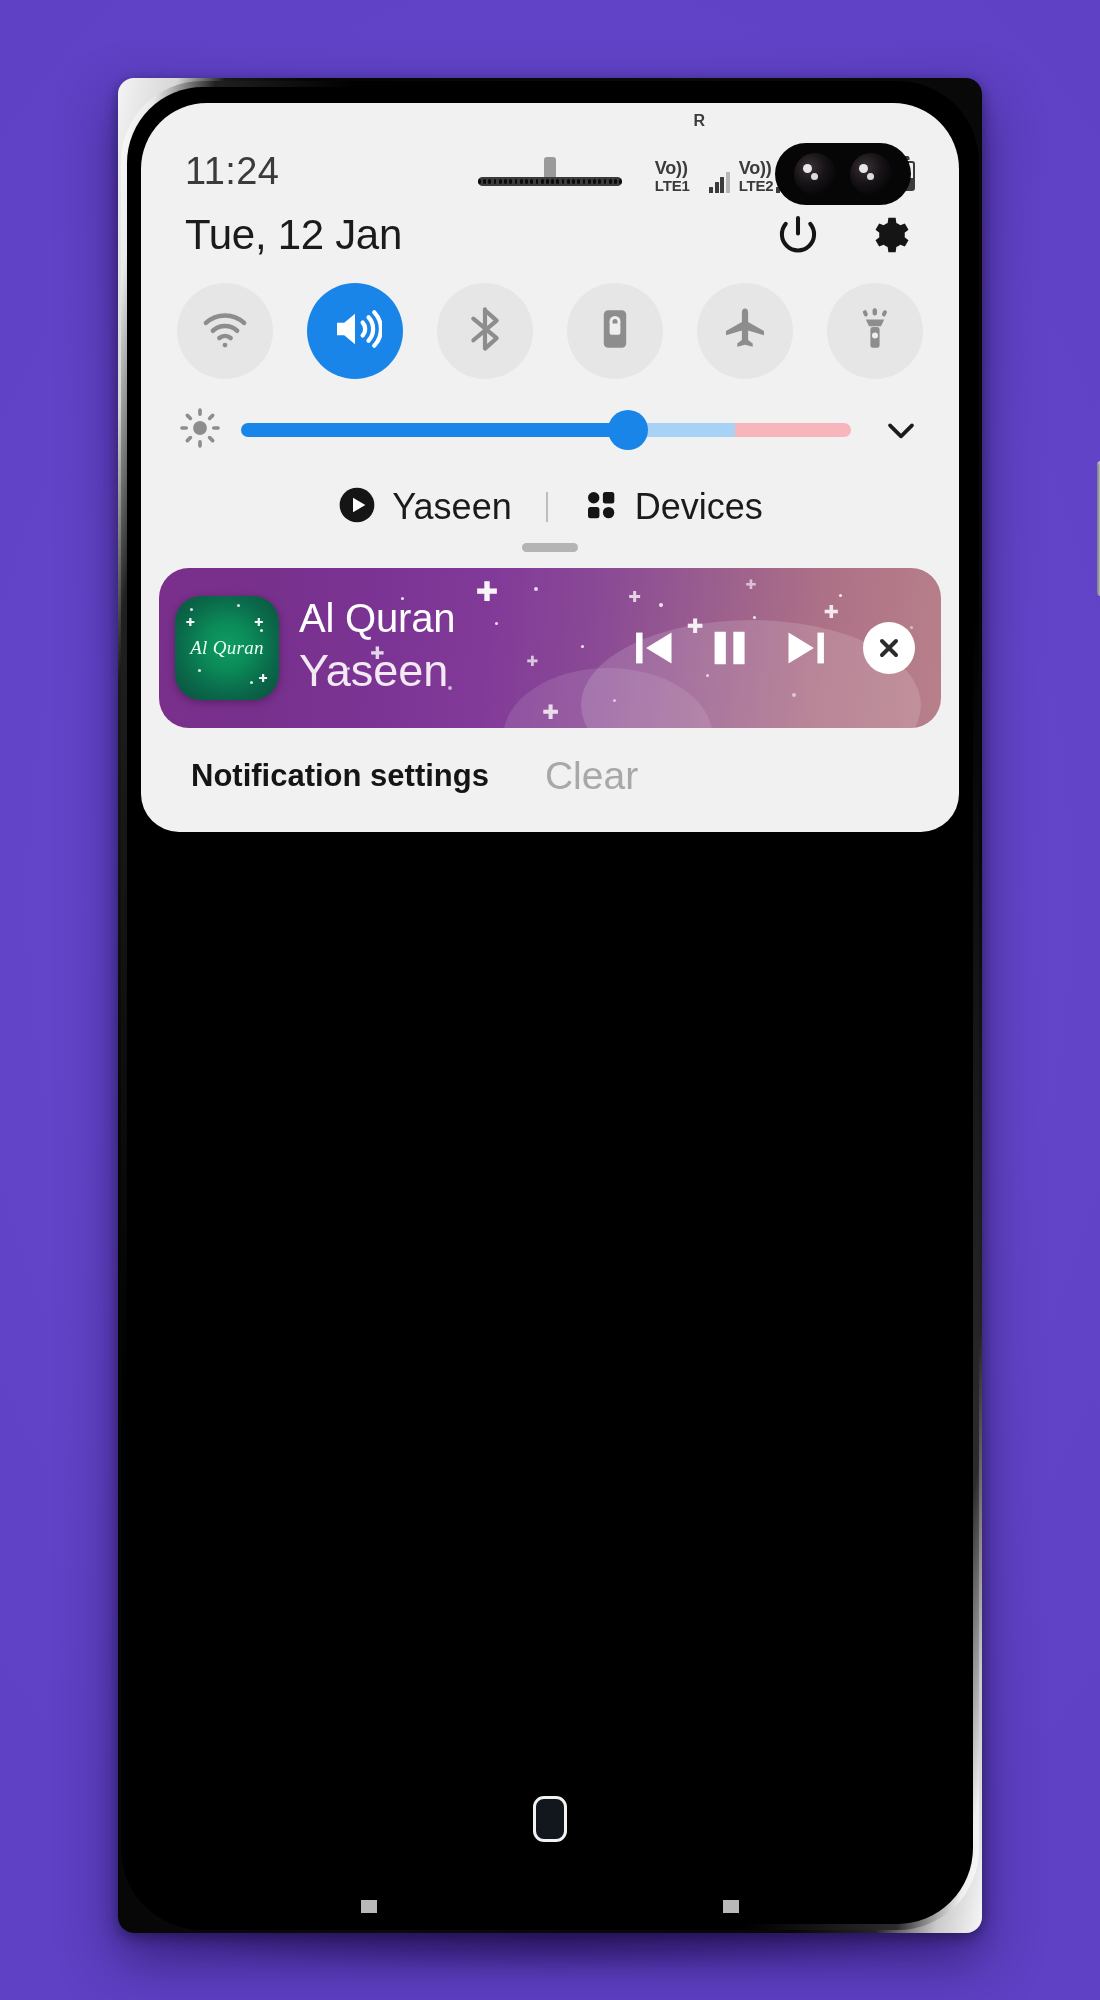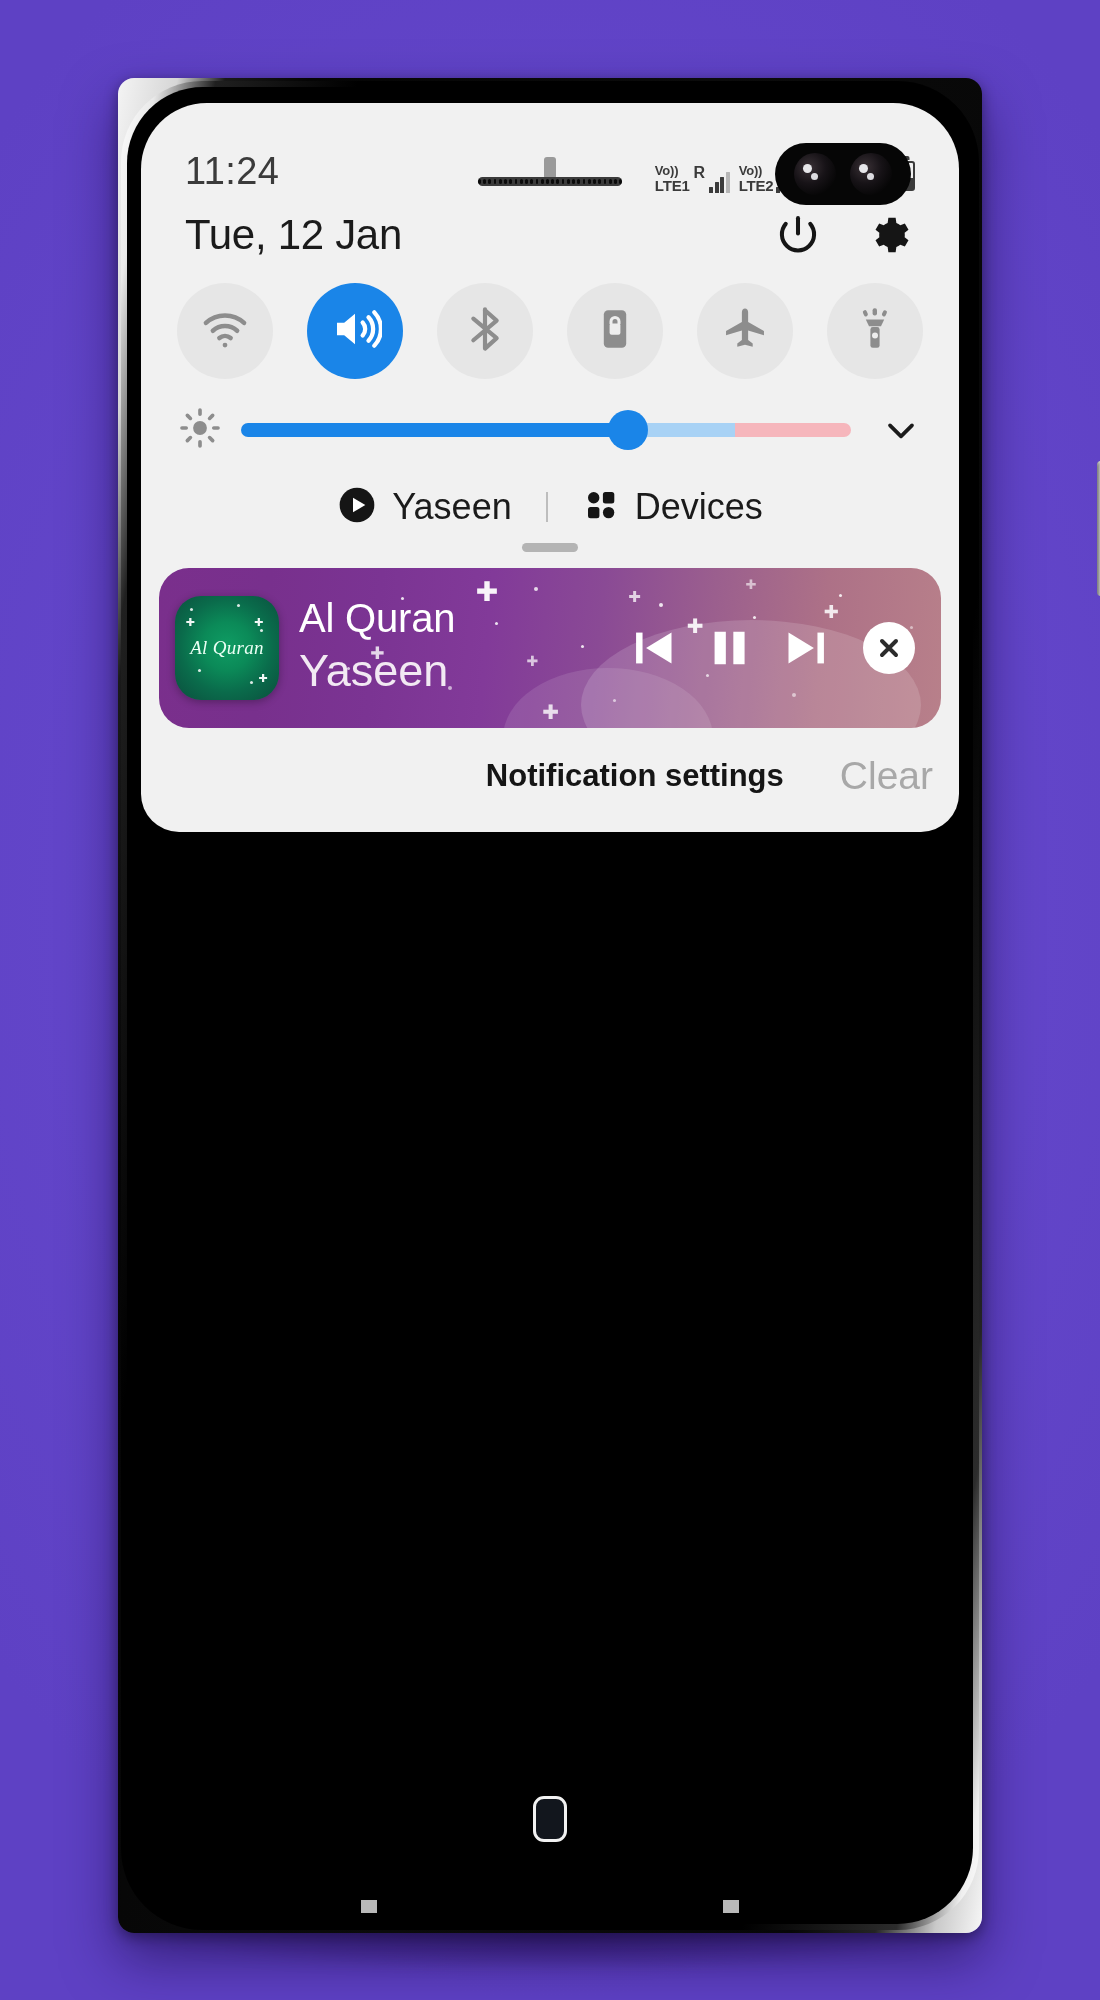--- a/index.html
+++ b/index.html
@@ -195,21 +195,21 @@
   .sim-block { display: flex; align-items: flex-end; gap: 3px; }
   .volte {
     display: flex;
     flex-direction: column;
     align-items: flex-start;
     line-height: 1;
     font-size: 13px;
     font-weight: bold;
     letter-spacing: -0.2px;
   }
-  .volte .vo { font-size: 13px; }
+  .volte .vo { font-size: 18px; margin-top: 47px; }
   .volte .lte { font-size: 15px; margin-top: 1px; }
   .roam {
     font-size: 16px;
     font-weight: bold;
     align-self: flex-start;
     margin: 0 1px 0 1px;
   }
   .bars { display: flex; align-items: flex-end; gap: 1.5px; height: 20px; }
   .bars b { width: 4px; background: #3b3b3b; display: block; border-radius: 0.5px; }
   .bars b:nth-child(1){ height: 6px; }
@@ -423,21 +423,20 @@
     align-items: center;
     justify-content: center;
     cursor: pointer;
     margin-left: 6px;
   }
 
   
   .notif-footer {
     display: flex;
     align-items: center;
-    justify-content: flex-end;
     gap: 56px;
     padding: 26px 26px 28px 50px;
   }
   .notif-settings {
     font-size: 31px;
     font-weight: bold;
     color: #151515;
     cursor: pointer;
   }
   .notif-clear {

